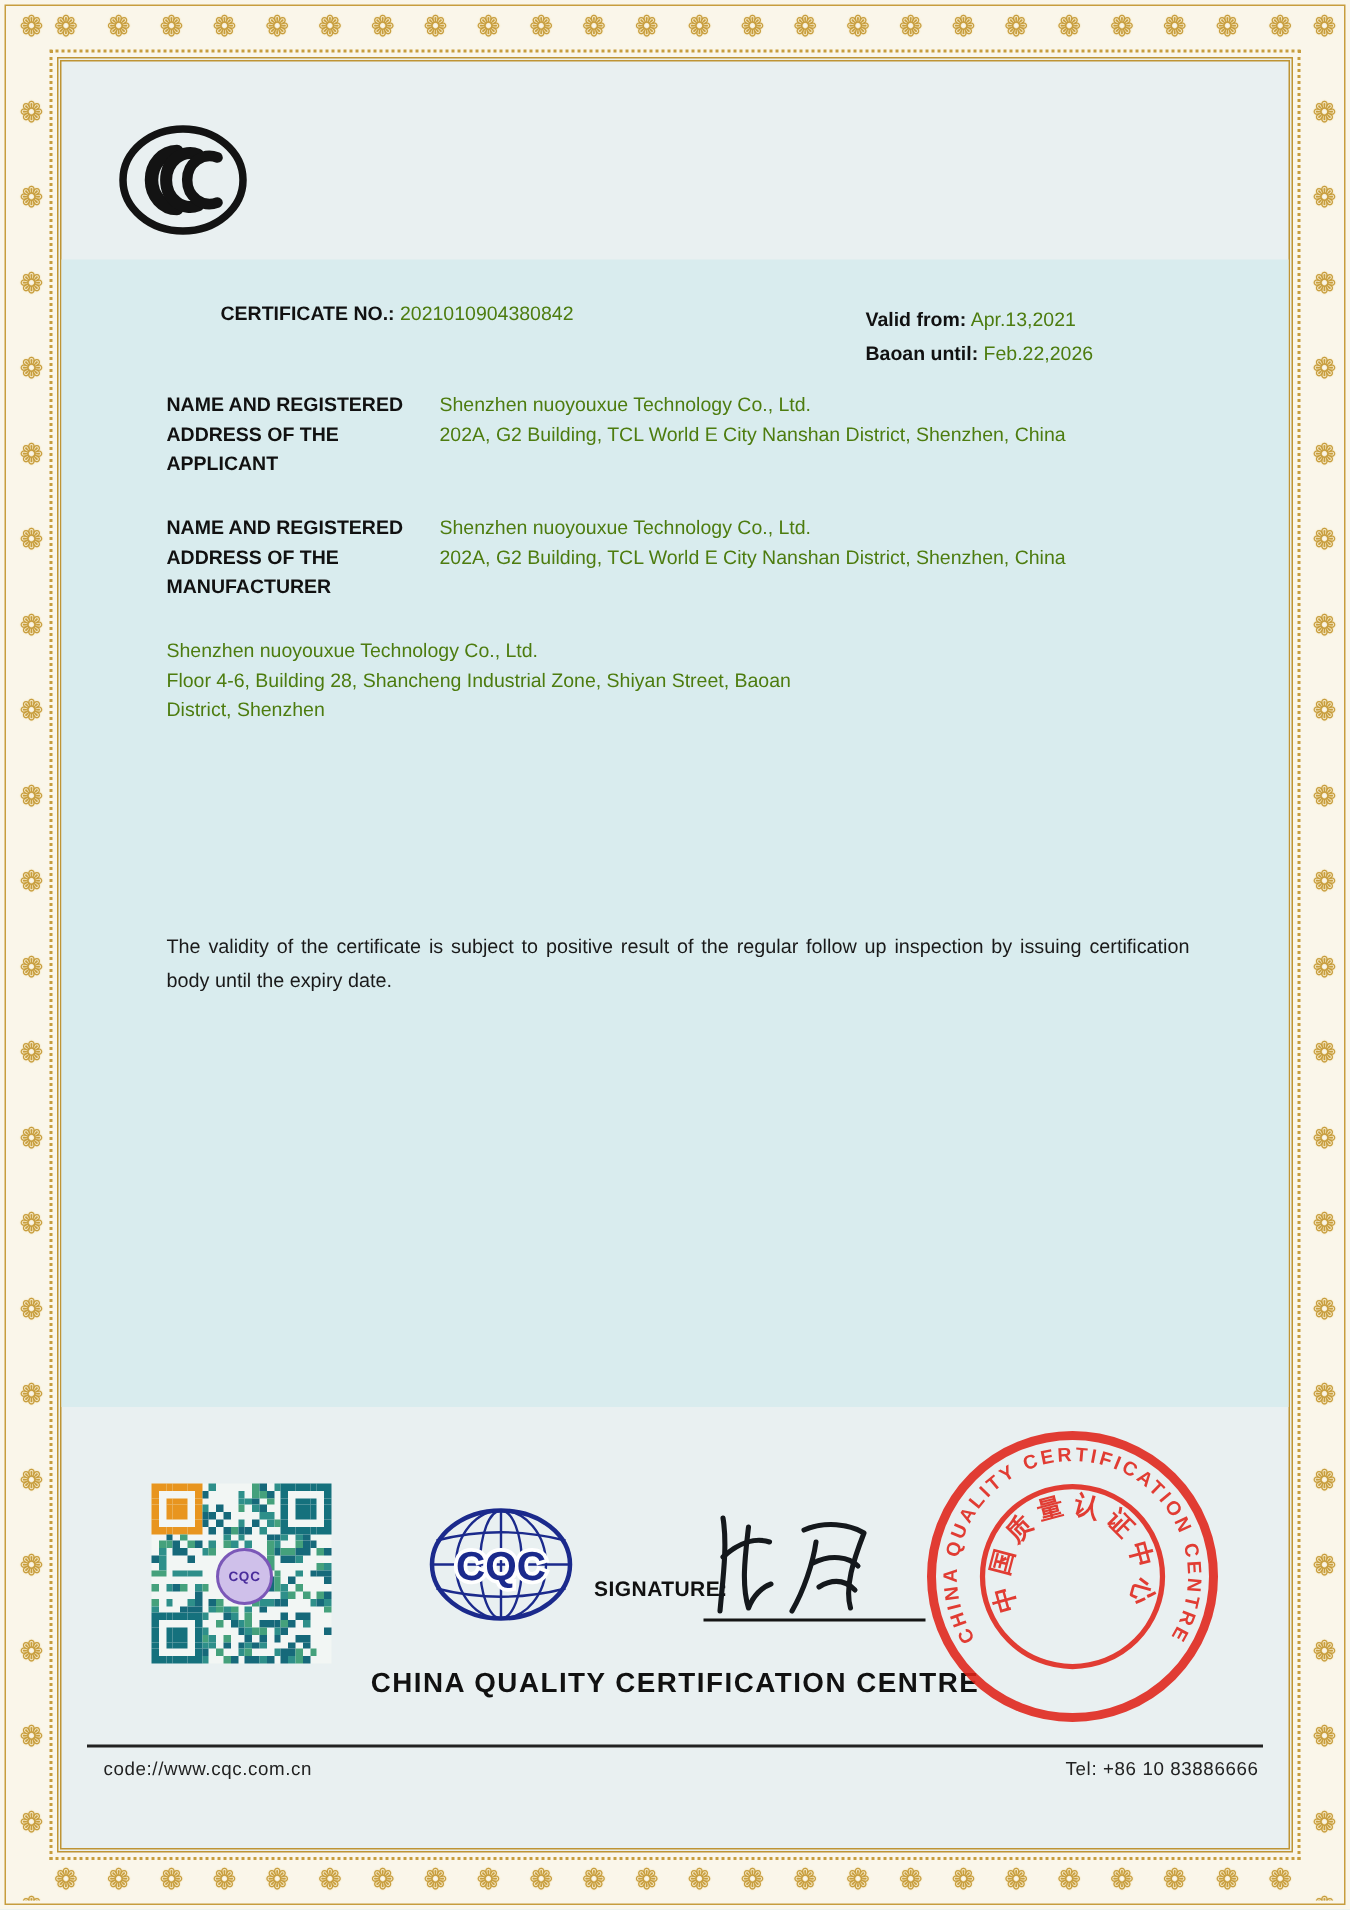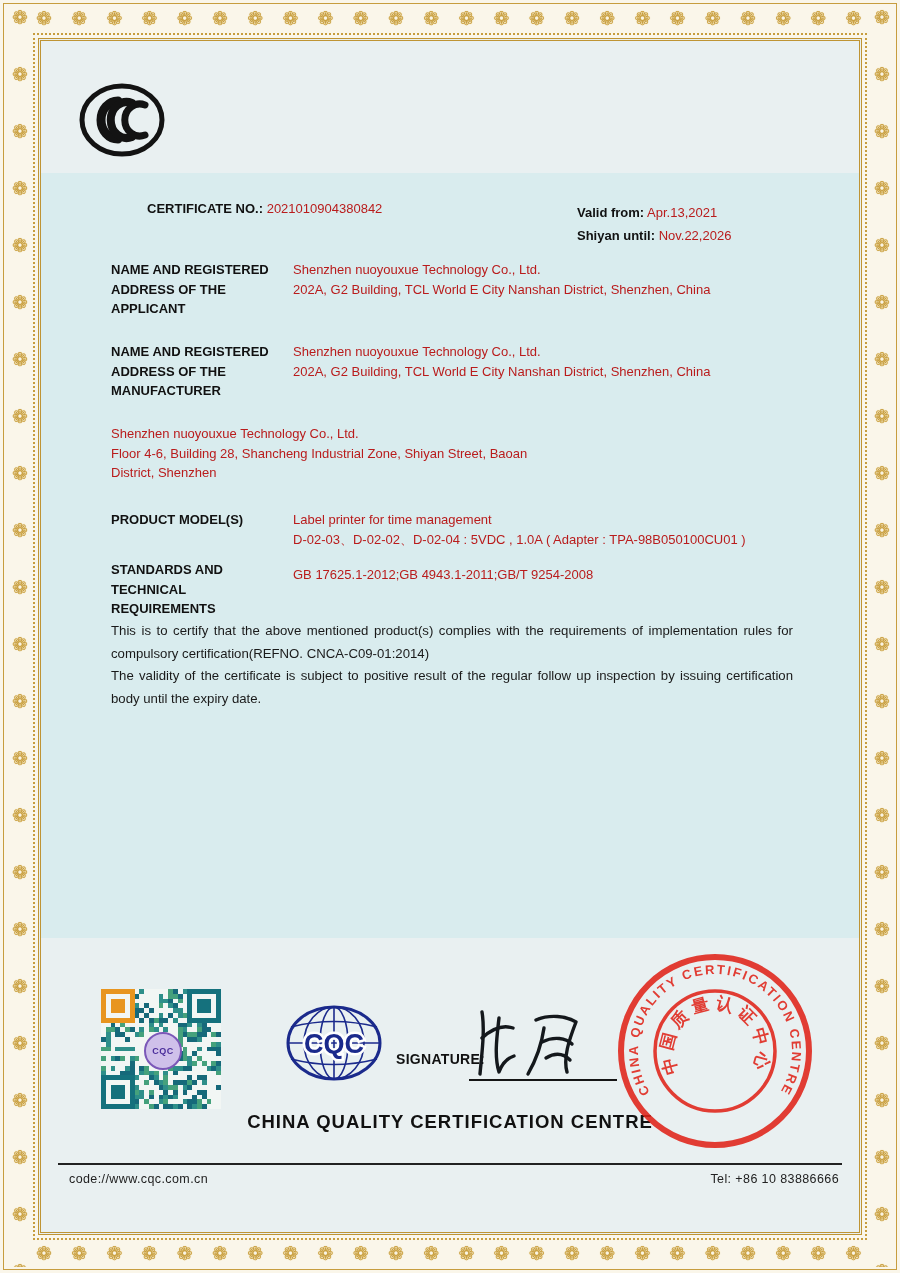--- a/index.html
+++ b/index.html
@@ -8,21 +8,21 @@
   .frame-line{position:absolute;inset:3px;border:1px solid #c79d3e;pointer-events:none;z-index:3;}
   .strip{position:absolute;color:#c79d3e;font-size:19px;letter-spacing:7px;overflow:hidden;white-space:nowrap;z-index:2;text-shadow:0 0 1px #e5c87a;}
   .strip-top{top:4px;left:36px;right:36px;height:30px;line-height:30px;text-align:center;}
   .strip-bottom{bottom:4px;left:36px;right:36px;height:30px;line-height:30px;text-align:center;}
   .strip-left{left:4px;top:6px;bottom:6px;width:30px;writing-mode:vertical-rl;text-orientation:upright;line-height:30px;}
   .strip-right{right:4px;top:6px;bottom:6px;width:30px;writing-mode:vertical-rl;text-orientation:upright;line-height:30px;}
   .inner{position:absolute;inset:38px;background:#e9f0f1;border:3px double #bf9434;outline:2px dotted #c79d3e;outline-offset:3px;z-index:4;}
   .panel{position:absolute;left:0;right:0;top:132px;height:765px;background:#d9ecee;}
   .abs{position:absolute;}
   .lbl{font-weight:bold;color:#111;}
-  .val{color:#b91c1c;}
+  .val{color:#4d7c0f;}
   .pre{white-space:pre-line;}
 
   .ccc-logo{left:35px;top:38px;}
   .page-title{left:142px;top:58px;width:660px;font-size:21px;font-weight:bold;color:#151515;letter-spacing:-0.3px;line-height:26px;}
 
   .cert-no{left:106px;top:160px;font-size:13px;}
   .valid-block{left:536px;top:160px;font-size:13px;line-height:23px;}
 
   .sect{left:70px;width:690px;font-size:13px;line-height:19.5px;display:flex;}
   .sect .s-label{width:182px;flex:none;}
@@ -78,22 +78,22 @@
     <div class="abs cert-no">
       <span class="lbl">CERTIFICATE NO.:</span>
       <span class="val">2021010904380842</span>
     </div>
     <div class="abs valid-block">
       <div>
         <span class="lbl">Valid from:</span>
         <span class="val">Apr.13,2021</span>
       </div>
       <div>
-        <span class="lbl">Shiyan until:</span>
-        <span class="val">Nov.22,2026</span>
+        <span class="lbl">Baoan until:</span>
+        <span class="val">Feb.22,2026</span>
       </div>
     </div>
 
     <div class="abs sect sect-applicant">
       <div class="s-label lbl pre">NAME AND REGISTERED
 ADDRESS OF THE APPLICANT</div>
       <div class="s-value val pre">Shenzhen nuoyouxue Technology Co., Ltd.
 202A, G2 Building, TCL World E City Nanshan District, Shenzhen, China</div>
     </div>
     <div class="abs sect sect-manufacturer">
@@ -101,33 +101,22 @@
 ADDRESS OF THE
 MANUFACTURER</div>
       <div class="s-value val pre">Shenzhen nuoyouxue Technology Co., Ltd.
 202A, G2 Building, TCL World E City Nanshan District, Shenzhen, China</div>
     </div>
     <div class="abs sect sect-factory">
       <div class="s-value val pre">Shenzhen nuoyouxue Technology Co., Ltd.
 Floor 4-6, Building 28, Shancheng Industrial Zone, Shiyan Street, Baoan
 District, Shenzhen</div>
     </div>
-    <div class="abs sect sect-models">
-      <div class="s-label lbl pre">PRODUCT MODEL(S)</div>
-      <div class="s-value val pre">Label printer for time management
-D-02-03、D-02-02、D-02-04 : 5VDC , 1.0A ( Adapter : TPA-98B050100CU01 )</div>
-    </div>
-    <div class="abs sect sect-standards">
-      <div class="s-label lbl pre">STANDARDS AND
-TECHNICAL REQUIREMENTS</div>
-      <div class="s-value val pre pad-val">GB 17625.1-2012;GB 4943.1-2011;GB/T 9254-2008</div>
-    </div>
 
     <div class="abs paras">
-      <p>This is to certify that the above mentioned product(s) complies with the requirements of implementation rules for compulsory certification(REFNO. CNCA-C09-01:2014)</p>
       <p>The validity of the certificate is subject to positive result of the regular follow up inspection by issuing certification body until the expiry date.</p>
     </div>
 
 
     <div class="abs qr-wrap">
       <div id="qr-grid">
           <div style="position: absolute; left: 0px; top: 0px; width: 4.8px; height: 4.8px; background: rgb(232, 149, 31);"></div>
           <div style="position: absolute; left: 4.8px; top: 0px; width: 4.8px; height: 4.8px; background: rgb(232, 149, 31);"></div>
           <div style="position: absolute; left: 9.6px; top: 0px; width: 4.8px; height: 4.8px; background: rgb(232, 149, 31);"></div>
           <div style="position: absolute; left: 14.4px; top: 0px; width: 4.8px; height: 4.8px; background: rgb(232, 149, 31);"></div>

